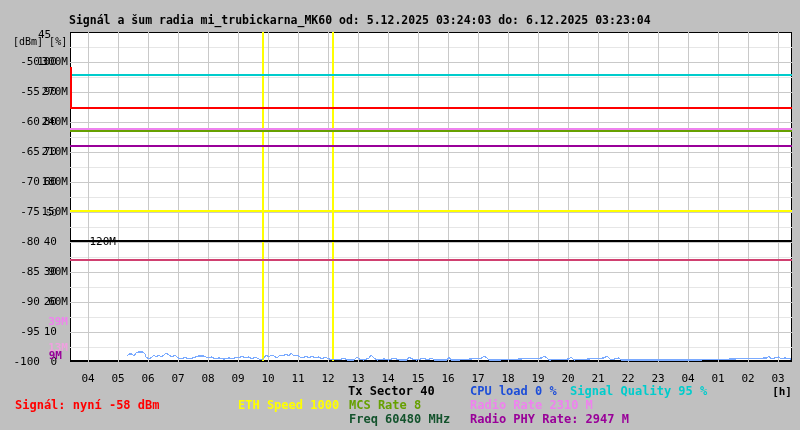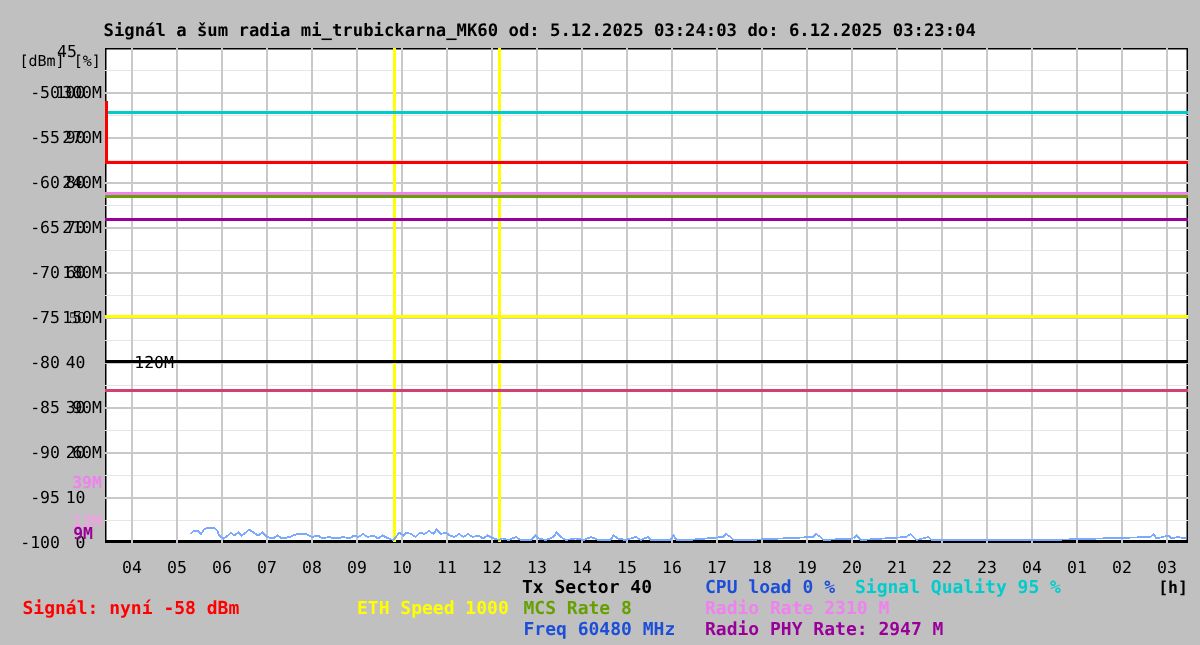--- a/index.html
+++ b/index.html
@@ -154,18 +154,18 @@
       <div class="abs xlab" style="left: 703px; width: 30px; top: 373px;">01</div>
       <div class="abs xlab" style="left: 733px; width: 30px; top: 373px;">02</div>
       <div class="abs xlab" style="left: 763px; width: 30px; top: 373px;">03</div>
       <div class="abs leg" style="left: 348px; top: 385px; color: rgb(0, 0, 0);">Tx Sector 40</div>
       <div class="abs leg" style="left: 470px; top: 385px; color: #1d4ed8;">CPU load 0 %</div>
       <div class="abs leg" style="left: 570px; top: 385px; color: rgb(0, 204, 204);">Signal Quality 95 %</div>
       <div class="abs leg" style="left: 15px; top: 399px; color: rgb(255, 0, 0);">Signál: nyní -58 dBm</div>
       <div class="abs leg" style="left: 238px; top: 399px; color: rgb(255, 255, 0);">ETH Speed 1000</div>
       <div class="abs leg" style="left: 349px; top: 399px; color: rgb(102, 160, 0);">MCS Rate 8</div>
       <div class="abs leg" style="left: 470px; top: 399px; color: rgb(238, 130, 238);">Radio Rate 2310 M</div>
-      <div class="abs leg" style="left: 349px; top: 413px; color: #1d4ed8;">Freq 60480 MHz</div>
+      <div class="abs leg" style="left: 349px; top: 413px; color: #14532d;">Freq 60480 MHz</div>
       <div class="abs leg" style="left: 470px; top: 413px; color: rgb(153, 0, 153);">Radio PHY Rate: 2947 M</div>
     </div>
 
   <div class="abs hunit" style="left:760px;top:385px;width:32px;">[h]</div>
 </div>
 
 </body></html>

